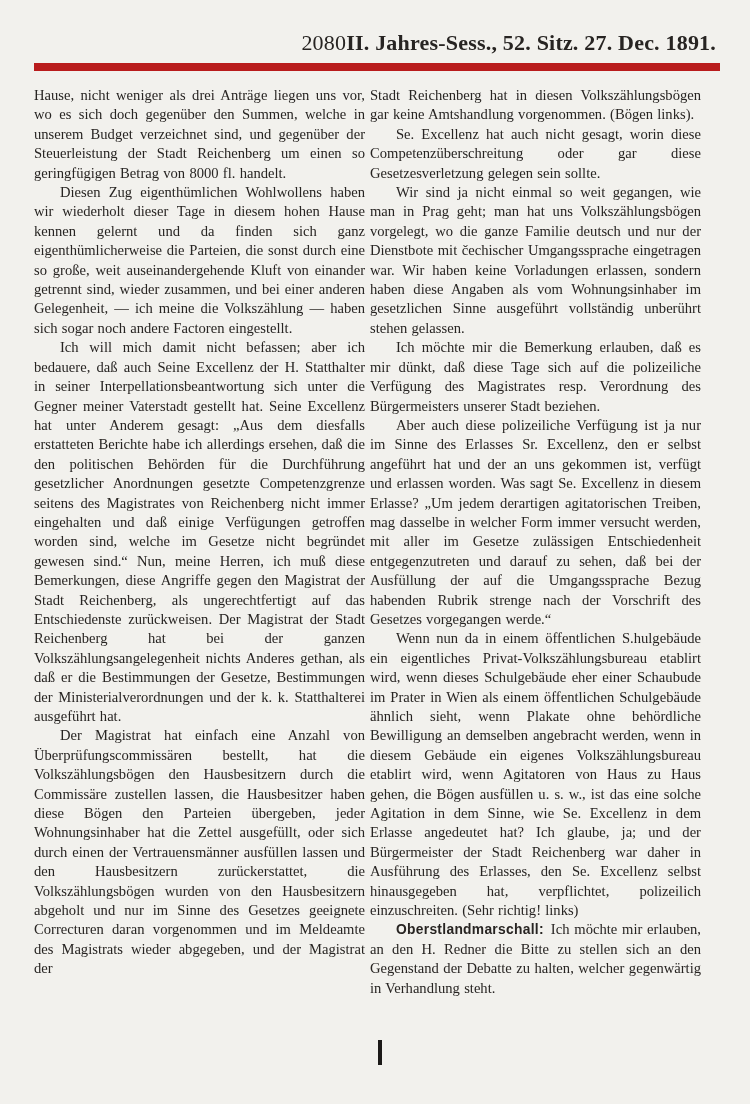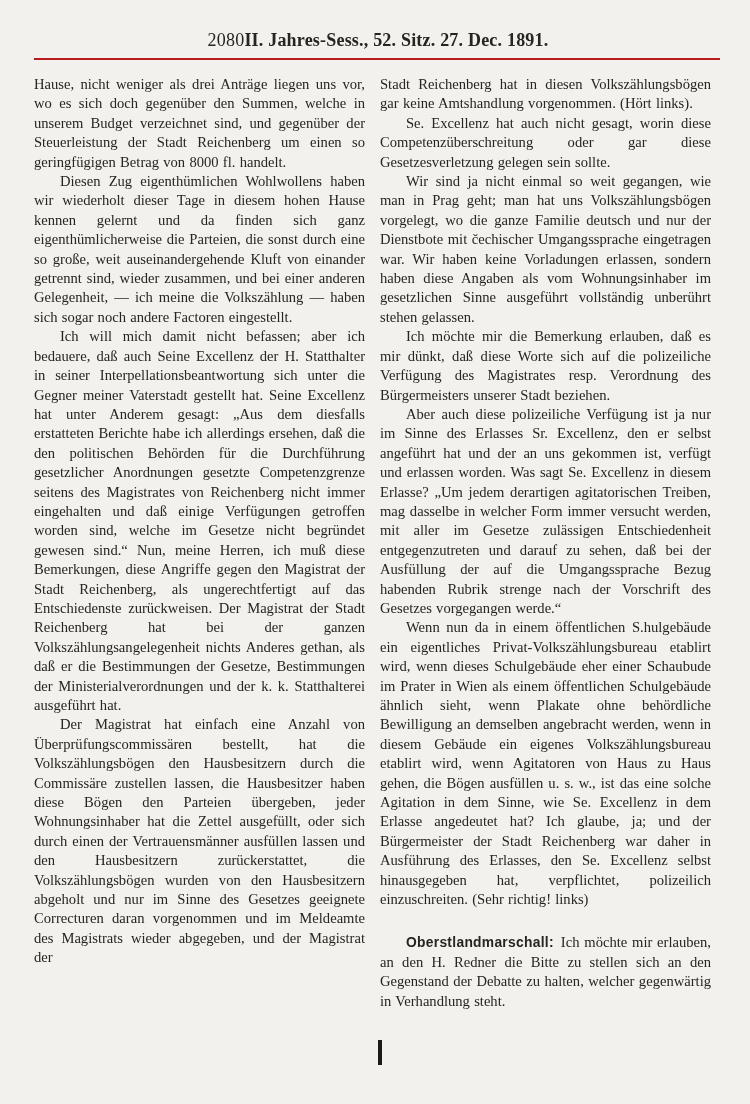--- a/index.html
+++ b/index.html
@@ -11,46 +11,46 @@
     background: #f2f1ed;
     color: #272422;
     font-family: "Liberation Serif", "DejaVu Serif", serif;
     position: relative;
   }
   .page {
     padding: 30px 30px 0 34px;
   }
   .header {
     display: flex;
-    justify-content: center;
+    justify-content: flex-end;
     align-items: baseline;
-    font-size: 18px;
+    font-size: 22px;
     letter-spacing: 0.2px;
     padding: 0 4px 7px 6px;
-    border-bottom: 2px solid #b91c1c;
+    border-bottom: 8px solid #b91c1c;
     white-space: nowrap;
   }
   .hdr-left { display: inline-flex; gap: 13px; }
   .hdr-right { font-weight: bold; }
   .columns {
     display: flex;
-    gap: 15px;
+    gap: 5px;
     margin-top: 15px;
   }
   .col { width: 331px; }
   .col p {
     margin: 0;
     text-align: justify;
     font-size: 14.6px;
     line-height: 19.4px;
     word-spacing: 0.6px;
     hyphens: auto;
   }
   p.indent { text-indent: 26px; }
-  p.gap-above { margin-top: 24px; }
+  p.gap-above { }
   .speaker {
     font-family: "Liberation Sans", sans-serif;
     font-weight: bold;
     font-size: 13.8px;
     margin-right: 7px;
     letter-spacing: 0.3px;
   }
   .bottom-mark {
     position: absolute;
     left: 378px;
@@ -75,24 +75,24 @@
   <div class="columns">
 
     <div class="col">
       <p>Hause, nicht weniger als drei Anträge liegen uns vor, wo es sich doch gegenüber den Summen, welche in unserem Budget verzeichnet sind, und gegenüber der Steuerleistung der Stadt Reichenberg um einen so geringfügigen Betrag von 8000 fl. handelt.</p>
       <p class="indent">Diesen Zug eigenthümlichen Wohlwollens haben wir wiederholt dieser Tage in diesem hohen Hause kennen gelernt und da finden sich ganz eigenthümlicherweise die Parteien, die sonst durch eine so große, weit auseinandergehende Kluft von einander getrennt sind, wieder zusammen, und bei einer anderen Gelegenheit, — ich meine die Volkszählung — haben sich sogar noch andere Factoren eingestellt.</p>
       <p class="indent">Ich will mich damit nicht befassen; aber ich bedauere, daß auch Seine Excellenz der H. Statthalter in seiner Interpellationsbeantwortung sich unter die Gegner meiner Vaterstadt gestellt hat. Seine Excellenz hat unter Anderem gesagt: „Aus dem diesfalls erstatteten Berichte habe ich allerdings ersehen, daß die den politischen Behörden für die Durchführung gesetzlicher Anordnungen gesetzte Competenzgrenze seitens des Magistrates von Reichenberg nicht immer eingehalten und daß einige Verfügungen getroffen worden sind, welche im Gesetze nicht begründet gewesen sind.“ Nun, meine Herren, ich muß diese Bemerkungen, diese Angriffe gegen den Magistrat der Stadt Reichenberg, als ungerechtfertigt auf das Entschiedenste zurückweisen. Der Magistrat der Stadt Reichenberg hat bei der ganzen Volkszählungsangelegenheit nichts Anderes gethan, als daß er die Bestimmungen der Gesetze, Bestimmungen der Ministerialverordnungen und der k. k. Statthalterei ausgeführt hat.</p>
       <p class="indent">Der Magistrat hat einfach eine Anzahl von Überprüfungscommissären bestellt, hat die Volkszählungsbögen den Hausbesitzern durch die Commissäre zustellen lassen, die Hausbesitzer haben diese Bögen den Parteien übergeben, jeder Wohnungsinhaber hat die Zettel ausgefüllt, oder sich durch einen der Vertrauensmänner ausfüllen lassen und den Hausbesitzern zurückerstattet, die Volkszählungsbögen wurden von den Hausbesitzern abgeholt und nur im Sinne des Gesetzes geeignete Correcturen daran vorgenommen und im Meldeamte des Magistrats wieder abgegeben, und der Magistrat der</p>
     </div>
 
     <div class="col">
-      <p>Stadt Reichenberg hat in diesen Volkszählungsbögen gar keine Amtshandlung vorgenommen. (Hört links).</p>
+      <p>Stadt Reichenberg hat in diesen Volkszählungsbögen gar keine Amtshandlung vorgenommen. (Bögen links).</p>
       <p class="indent">Se. Excellenz hat auch nicht gesagt, worin diese Competenzüberschreitung oder gar diese Gesetzesverletzung gelegen sein sollte.</p>
       <p class="indent">Wir sind ja nicht einmal so weit gegangen, wie man in Prag geht; man hat uns Volkszählungsbögen vorgelegt, wo die ganze Familie deutsch und nur der Dienstbote mit čechischer Umgangssprache eingetragen war. Wir haben keine Vorladungen erlassen, sondern haben diese Angaben als vom Wohnungsinhaber im gesetzlichen Sinne ausgeführt vollständig unberührt stehen gelassen.</p>
-      <p class="indent">Ich möchte mir die Bemerkung erlauben, daß es mir dünkt, daß diese Worte sich auf die polizeiliche Verfügung des Magistrates resp. Verordnung des Bürgermeisters unserer Stadt beziehen.</p>
+      <p class="indent">Ich möchte mir die Bemerkung erlauben, daß es mir dünkt, daß diese Tage sich auf die polizeiliche Verfügung des Magistrates resp. Verordnung des Bürgermeisters unserer Stadt beziehen.</p>
       <p class="indent">Aber auch diese polizeiliche Verfügung ist ja nur im Sinne des Erlasses Sr. Excellenz, den er selbst angeführt hat und der an uns gekommen ist, verfügt und erlassen worden. Was sagt Se. Excellenz in diesem Erlasse? „Um jedem derartigen agitatorischen Treiben, mag dasselbe in welcher Form immer versucht werden, mit aller im Gesetze zulässigen Entschiedenheit entgegenzutreten und darauf zu sehen, daß bei der Ausfüllung der auf die Umgangssprache Bezug habenden Rubrik strenge nach der Vorschrift des Gesetzes vorgegangen werde.“</p>
       <p class="indent">Wenn nun da in einem öffentlichen S.hulgebäude ein eigentliches Privat-Volkszählungsbureau etablirt wird, wenn dieses Schulgebäude eher einer Schaubude im Prater in Wien als einem öffentlichen Schulgebäude ähnlich sieht, wenn Plakate ohne behördliche Bewilligung an demselben angebracht werden, wenn in diesem Gebäude ein eigenes Volkszählungsbureau etablirt wird, wenn Agitatoren von Haus zu Haus gehen, die Bögen ausfüllen u. s. w., ist das eine solche Agitation in dem Sinne, wie Se. Excellenz in dem Erlasse angedeutet hat? Ich glaube, ja; und der Bürgermeister der Stadt Reichenberg war daher in Ausführung des Erlasses, den Se. Excellenz selbst hinausgegeben hat, verpflichtet, polizeilich einzuschreiten. (Sehr richtig! links)</p>
       <p class="indent gap-above">
         <span class="speaker">Oberstlandmarschall:</span><span>Ich möchte mir erlauben, an den H. Redner die Bitte zu stellen sich an den Gegenstand der Debatte zu halten, welcher gegenwärtig in Verhandlung steht.</span>
       </p>
     </div>
 
   </div>
 
   <div class="bottom-mark"></div>

